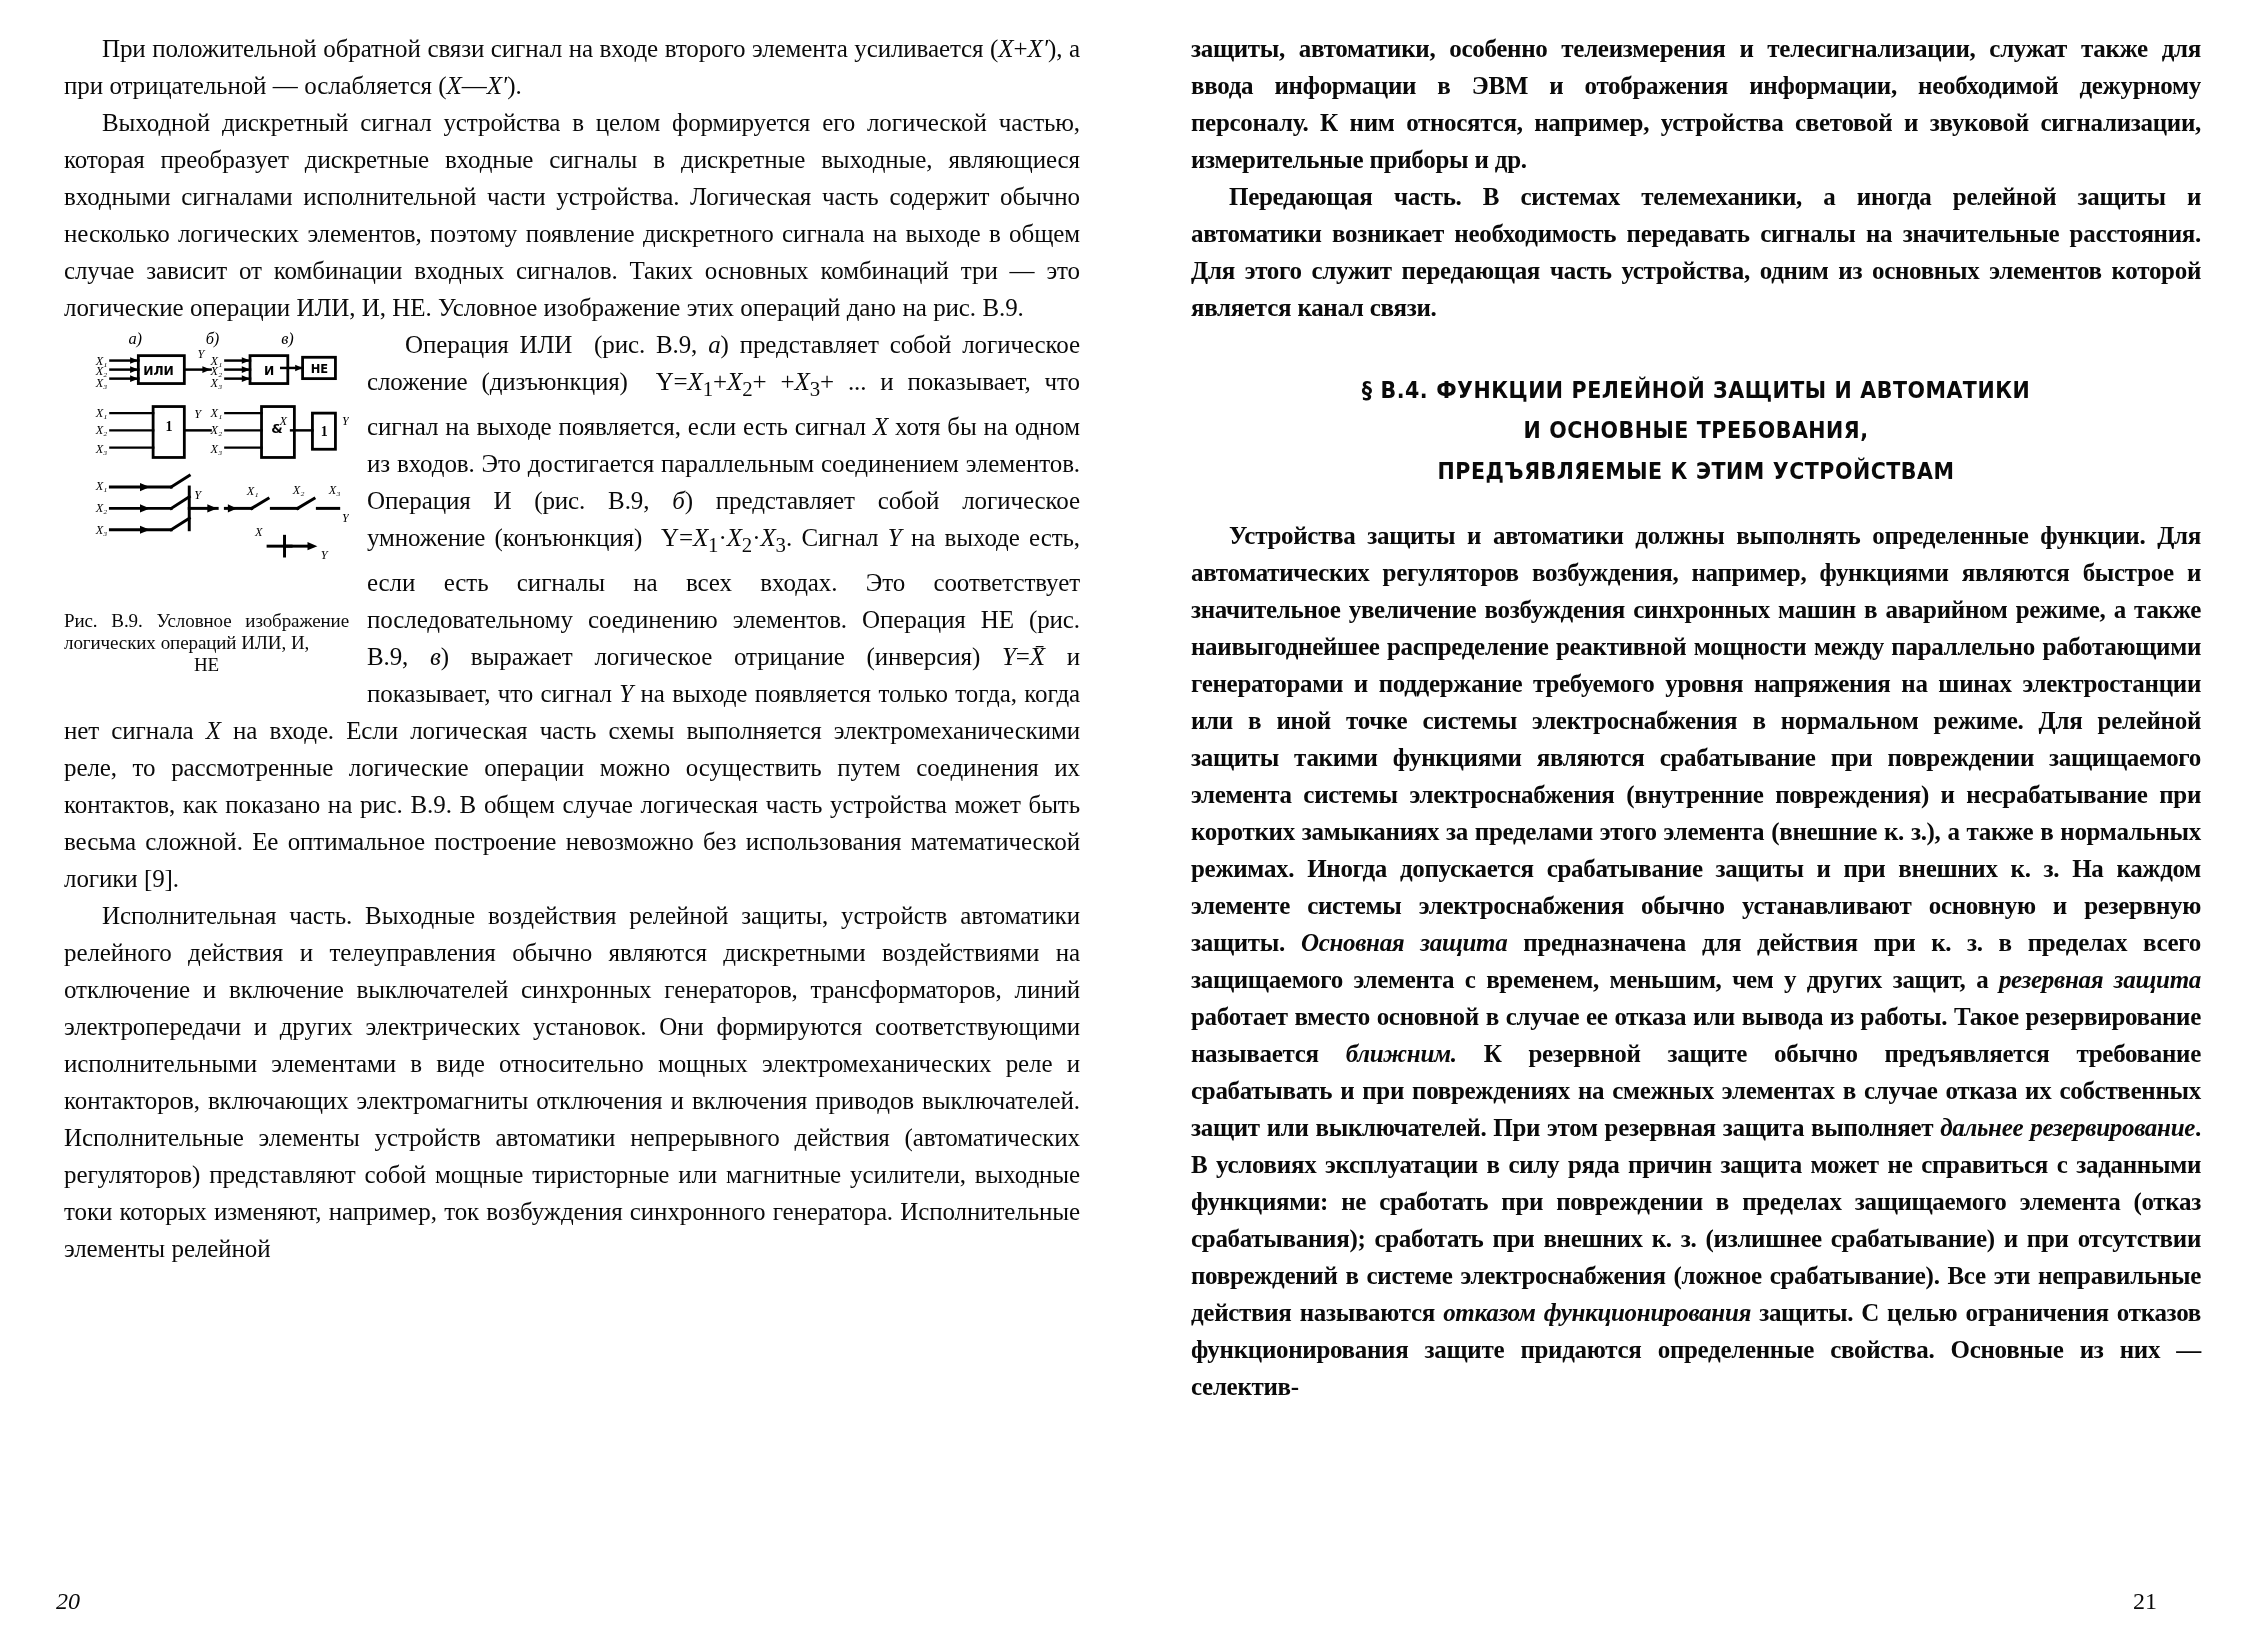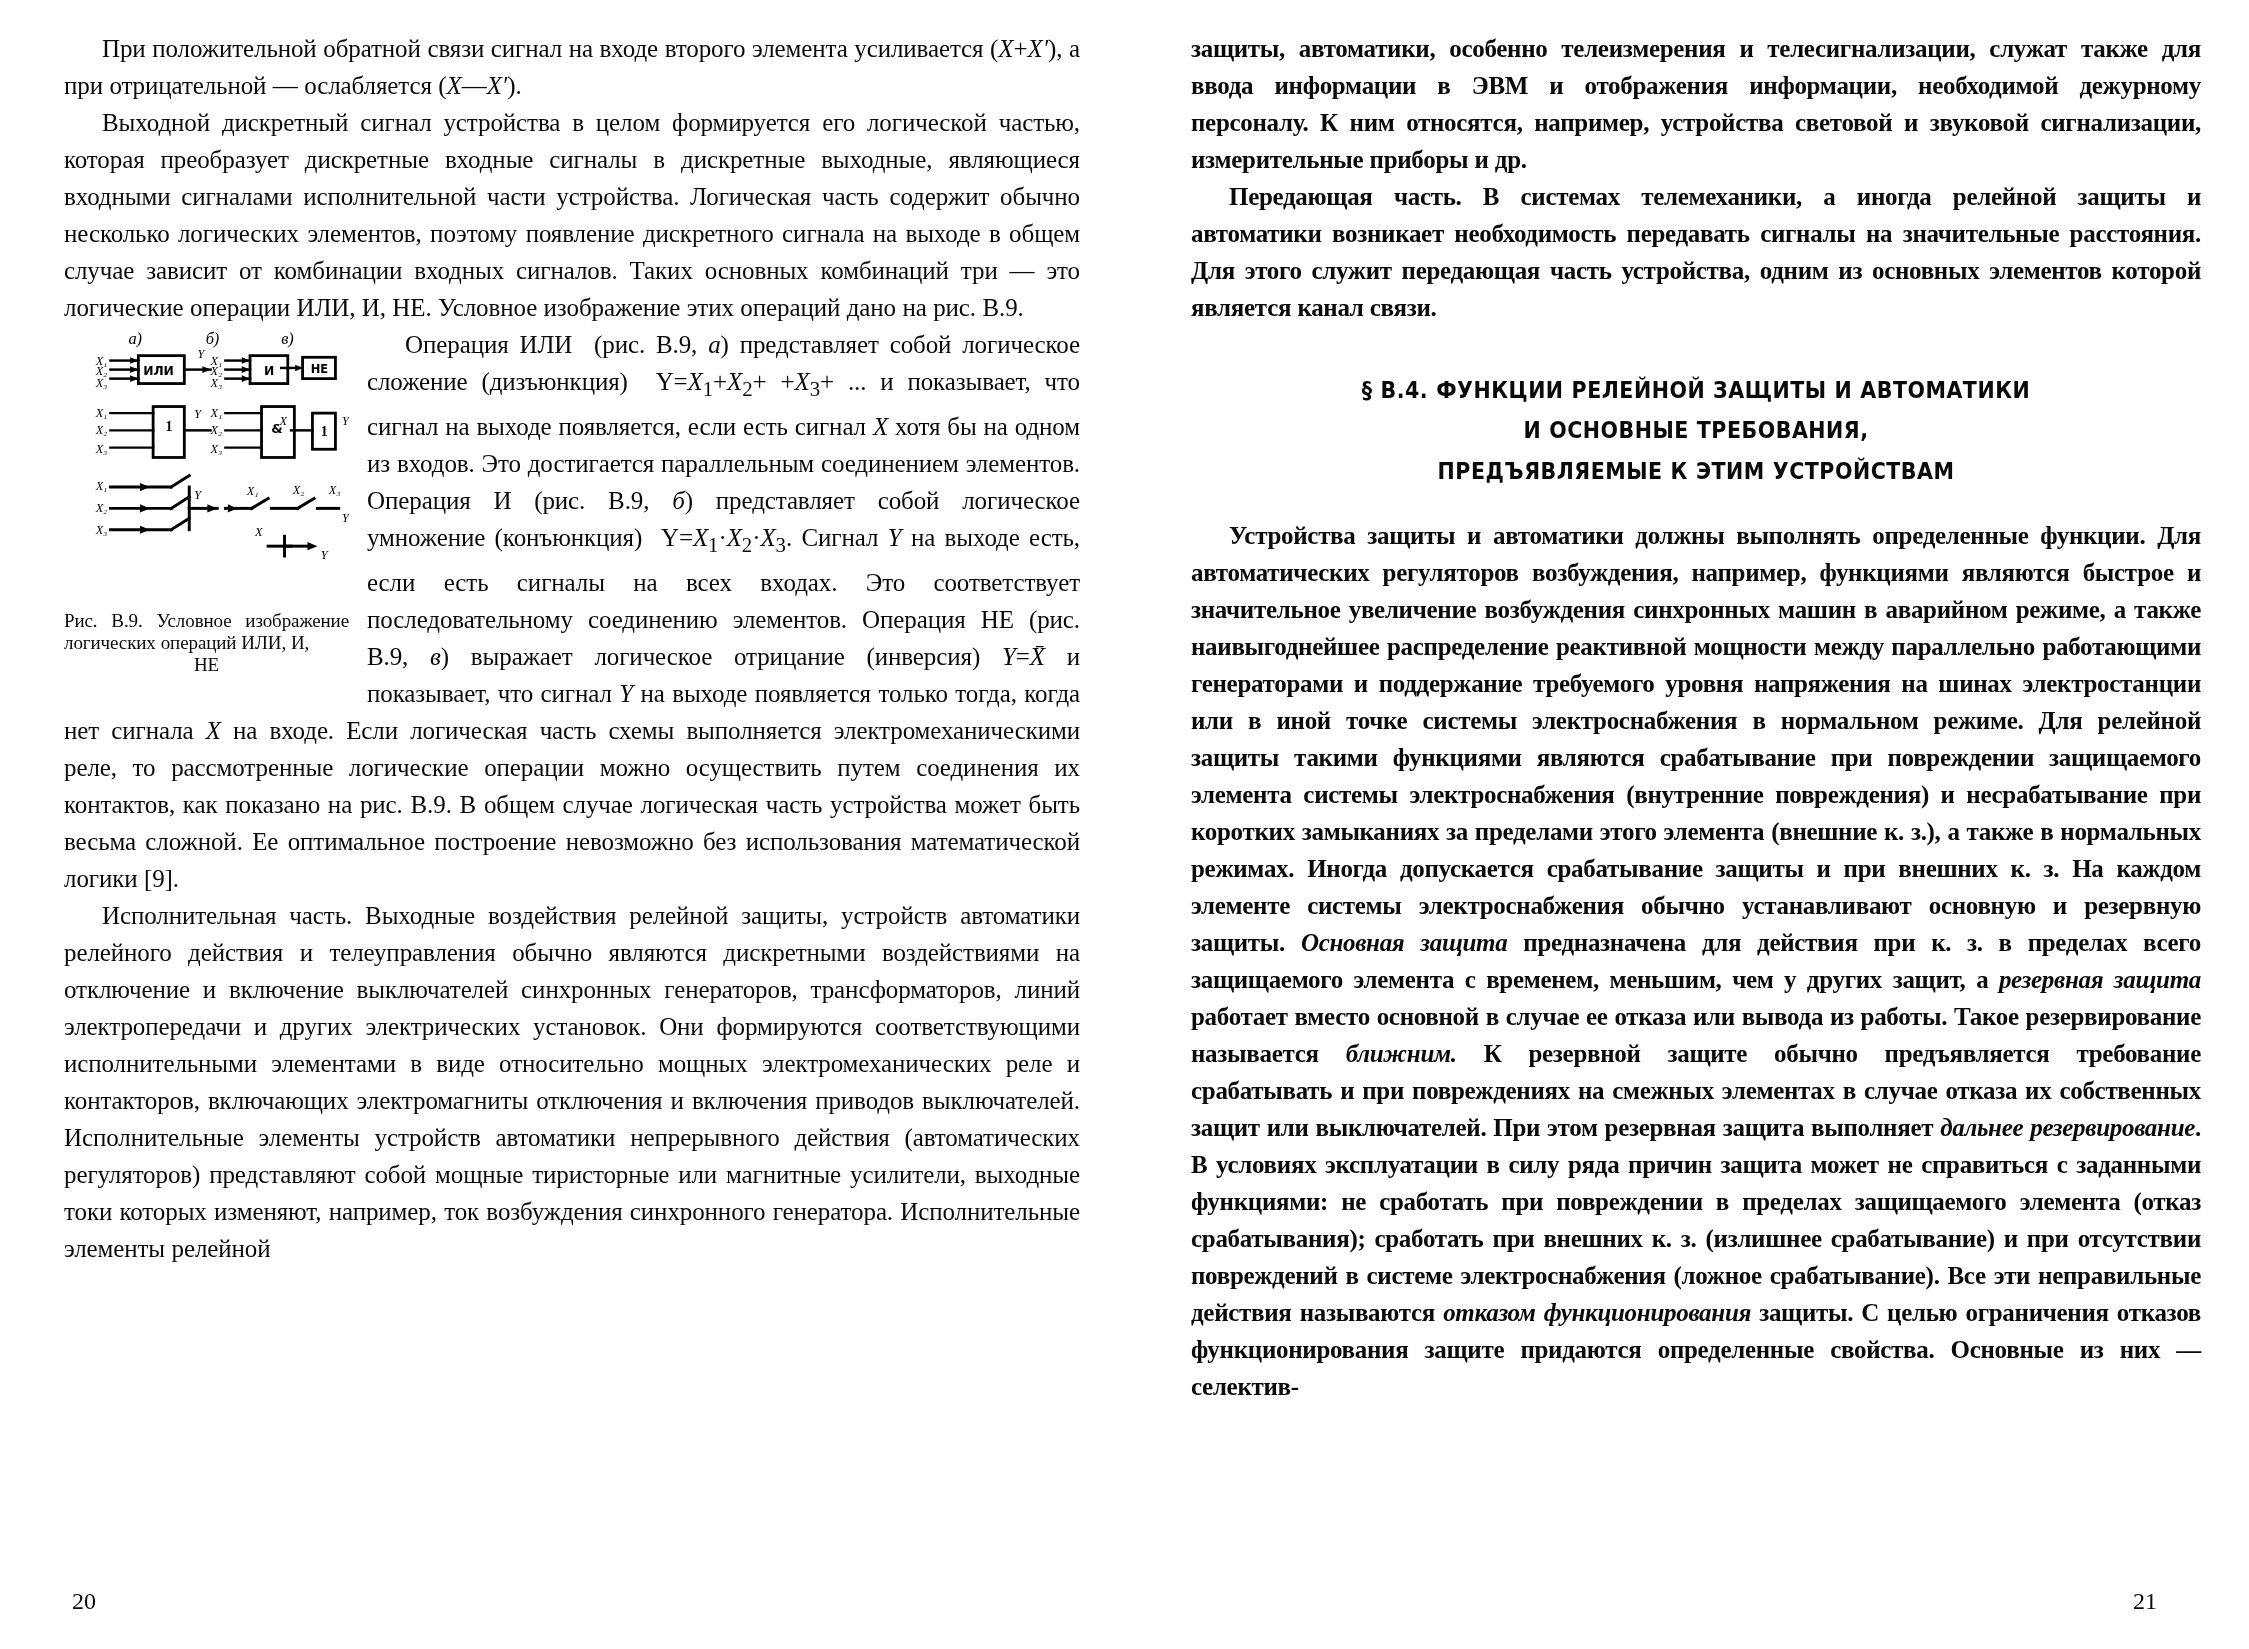--- a/index.html
+++ b/index.html
@@ -84,21 +84,21 @@
 
   svg.fig { display: block; }
 
   
   .folio {
     position: absolute;
     bottom: 35px;
     font-size: 24px;
     font-weight: 400;
   }
-  .folio-left  { left: 72px; }
+  .folio-left  { left: 56px; font-style: italic; }
   .folio-right { right: 93px; }
 </style>
 </head>
 <body>
 
 <div class="spread">
 
   <div class="page page-left">
     <div class="col">
 

